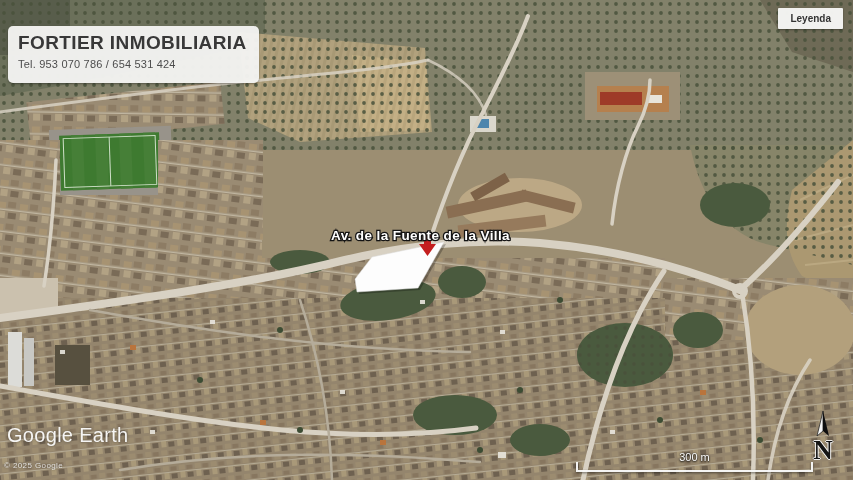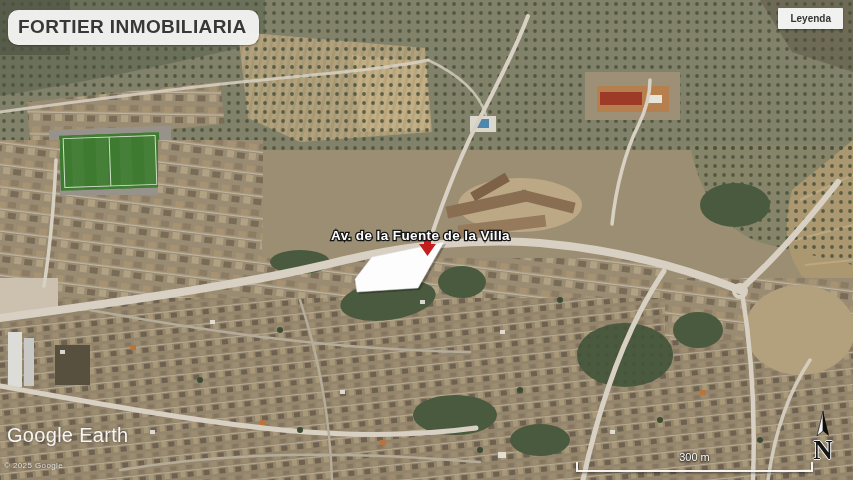--- a/index.html
+++ b/index.html
@@ -5,25 +5,25 @@
   html,body{margin:0;padding:0;background:#222;}
   .stage{
     position:relative;width:853px;height:480px;overflow:hidden;
     font-family:"Liberation Sans",sans-serif;
     background:#9c8e72;
   }
   .stage svg.basemap{position:absolute;left:0;top:0;display:block;}
 
   
   .header-card{
-    position:absolute;left:8px;top:10px;
+    position:absolute;left:8px;top:26px;
     background:rgba(243,243,241,0.97);
-    padding:6px 12px 7px 10px;
+    padding:6px 12px 13px 10px;
     box-shadow:0 1px 2px rgba(0,0,0,0.35);
-    border-radius:10px;
+    border-radius:5px;
   }
   .agency-title{
     font-size:19px;font-weight:bold;color:#383838;letter-spacing:0.4px;
     white-space:nowrap;
   }
   .agency-phone{
     font-size:11px;color:#4d4d4d;margin-top:4px;letter-spacing:0.2px;
     white-space:nowrap;
   }
   .legend-card{
@@ -233,20 +233,21 @@
 
     <polygon points="446,244 374,259 357,281 359,294 420,290" fill="rgba(0,0,0,0.25)"></polygon>
     <polygon stroke="#dddddd" stroke-width="0.5" points="444,242 372,257 355,279 357,292 418,288" fill="#fdfdfd"></polygon>
     <path d="M424,233 L431,233 L431,244 L436,244 L427.5,256 L419,244 L424,244 Z" fill="#c41f1f"></path>
 
     <text x="331" y="240" class="street">Av. de la Fuente de la Villa</text>
   </svg>
 
   <div class="header-card">
     <div class="agency-title">FORTIER INMOBILIARIA</div>
+    <div class="agency-phone">Tel. 953 070 786 / 654 531 424</div>
   </div>
 
   <div class="legend-card">
     <span>Leyenda</span>
   </div>
 
   <div class="ge-logo">Google Earth</div>
   <div class="copyright">© 2025 Google</div>
 
   <div class="compass">

